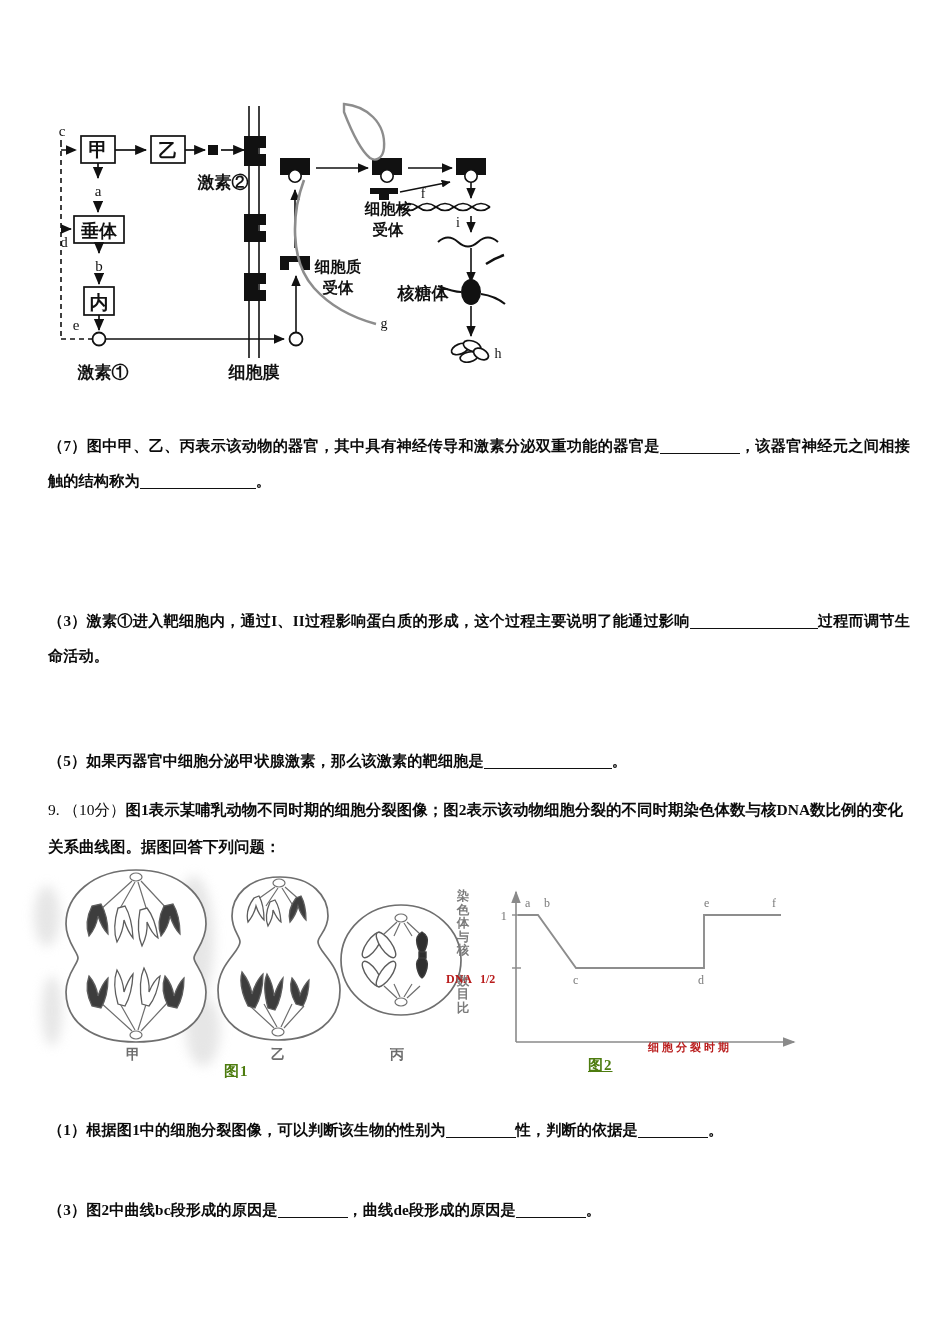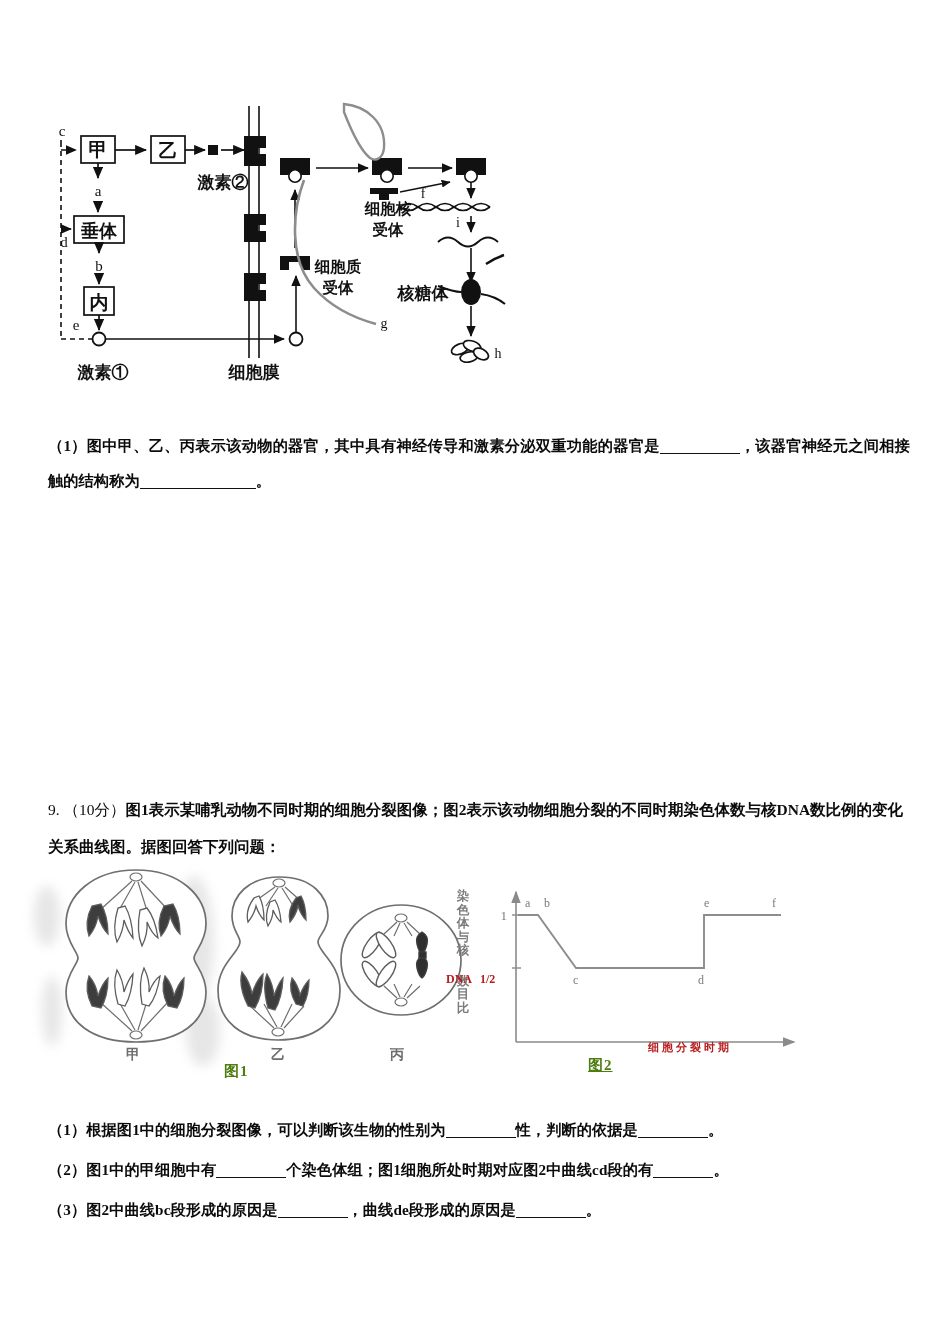--- a/index.html
+++ b/index.html
@@ -231,21 +231,23 @@
       <text x="175" y="92" text-anchor="middle" font-size="17" font-family="'Liberation Sans',sans-serif" font-weight="700" fill="#111">激素②</text>
       <text x="55" y="282" text-anchor="middle" font-size="17" font-family="'Liberation Sans',sans-serif" font-weight="700" fill="#111">激素①</text>
       <text x="206" y="282" text-anchor="middle" font-size="17" font-family="'Liberation Sans',sans-serif" font-weight="700" fill="#111">细胞膜</text>
       <text x="340" y="118" text-anchor="middle" font-size="15.5" font-family="'Liberation Sans',sans-serif" font-weight="700" fill="#111">细胞核</text>
       <text x="340" y="139" text-anchor="middle" font-size="15.5" font-family="'Liberation Sans',sans-serif" font-weight="700" fill="#111">受体</text>
       <text x="290" y="176" text-anchor="middle" font-size="15.5" font-family="'Liberation Sans',sans-serif" font-weight="700" fill="#111">细胞质</text>
       <text x="290" y="197" text-anchor="middle" font-size="15.5" font-family="'Liberation Sans',sans-serif" font-weight="700" fill="#111">受体</text>
     </svg>
   </div>
 
-  <div class="qtext" id="q8-1" style="top:428px;"><b class="blk">（1）图中甲、乙、丙表示该动物的器官，其中具有神经传导和激素分泌双重功能的器官是</b><span class="ul u10"></span><b class="blk">，该器官神经元之间相接触的结构称为</b><span class="ul u13"></span><b class="blk">。</b></div>
+  <div class="qtext" id="q8-1" style="top:428px;"><b class="blk">（7）图中甲、乙、丙表示该动物的器官，其中具有神经传导和激素分泌双重功能的器官是</b><span class="ul u10"></span><b class="blk">，该器官神经元之间相接触的结构称为</b><span class="ul u13"></span><b class="blk">。</b></div>
+  <div class="qtext" id="q8-3" style="top:603px;"><b class="blk">（3）激素①进入靶细胞内，通过I、II过程影响蛋白质的形成，这个过程主要说明了能通过影响</b><span class="ul u14"></span><b class="blk">过程而调节生命活动。</b></div>
+  <div class="qtext" id="q8-5" style="top:743px;"><b class="blk">（5）如果丙器官中细胞分泌甲状腺激素，那么该激素的靶细胞是</b><span class="ul u14"></span><b class="blk">。</b></div>
 
   <div class="stem9" style="top:791px;">
     <span class="num">9.</span>
     <span class="num">（10分）</span><b>图1表示某哺乳动物不同时期的细胞分裂图像；图2表示该动物细胞分裂的不同时期染色体数与核DNA数比例的变化关系曲线图。据图回答下列问题：</b>
   </div>
 
   <div class="fig2wrap">
 
     <div class="smudge" style="left:6px;  top:20px;  width:26px; height:60px;"></div>
     <div class="smudge" style="left:146px;top:10px;  width:40px; height:130px;"></div>
@@ -385,16 +387,15 @@
     </div>
     <div class="dna-lbl" style="left:418px; top:106px;">DNA</div>
     <div class="dna-lbl" style="left:452px; top:106px;">1/2</div>
     <div class="axis-xlabel" style="left:620px; top:174px;">细胞分裂时期</div>
 
     <div class="figcap faint" style="left:196px; top:196px; font-size:15px;">图1</div>
     <div class="figcap faint" style="left:560px; top:190px; font-size:15px;text-decoration:underline;">图2</div>
   </div>
 
   <div class="qtext" id="q9-1" style="top:1112px;"><b class="blk">（1）根据图1中的细胞分裂图像，可以判断该生物的性别为</b><span class="ul u9"></span><b class="blk">性，判断的依据是</b><span class="ul u9"></span><b class="blk">。</b></div>
-  <div class="qtext" id="q9-2" style="top:1152px;"><b class="blk">（2）图1中的甲细胞中有</b><span class="ul u9"></span><b class="blk">个染色体组；图1细胞所处时期对应图2中曲线cd段的有</b><span class="ul u8"></span><b class="blk">。</b></div>
   <div class="qtext" id="q9-3" style="top:1192px;"><b class="blk">（3）图2中曲线bc段形成的原因是</b><span class="ul u9"></span><b class="blk">，曲线de段形成的原因是</b><span class="ul u9"></span><b class="blk">。</b></div>
 
 </div>
 
 </body></html>

